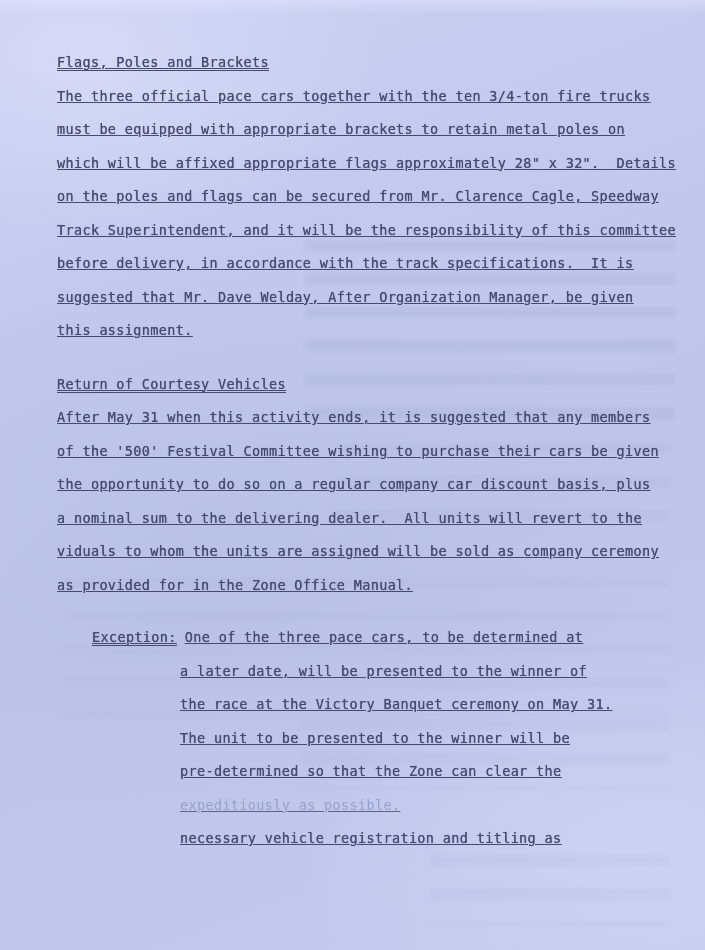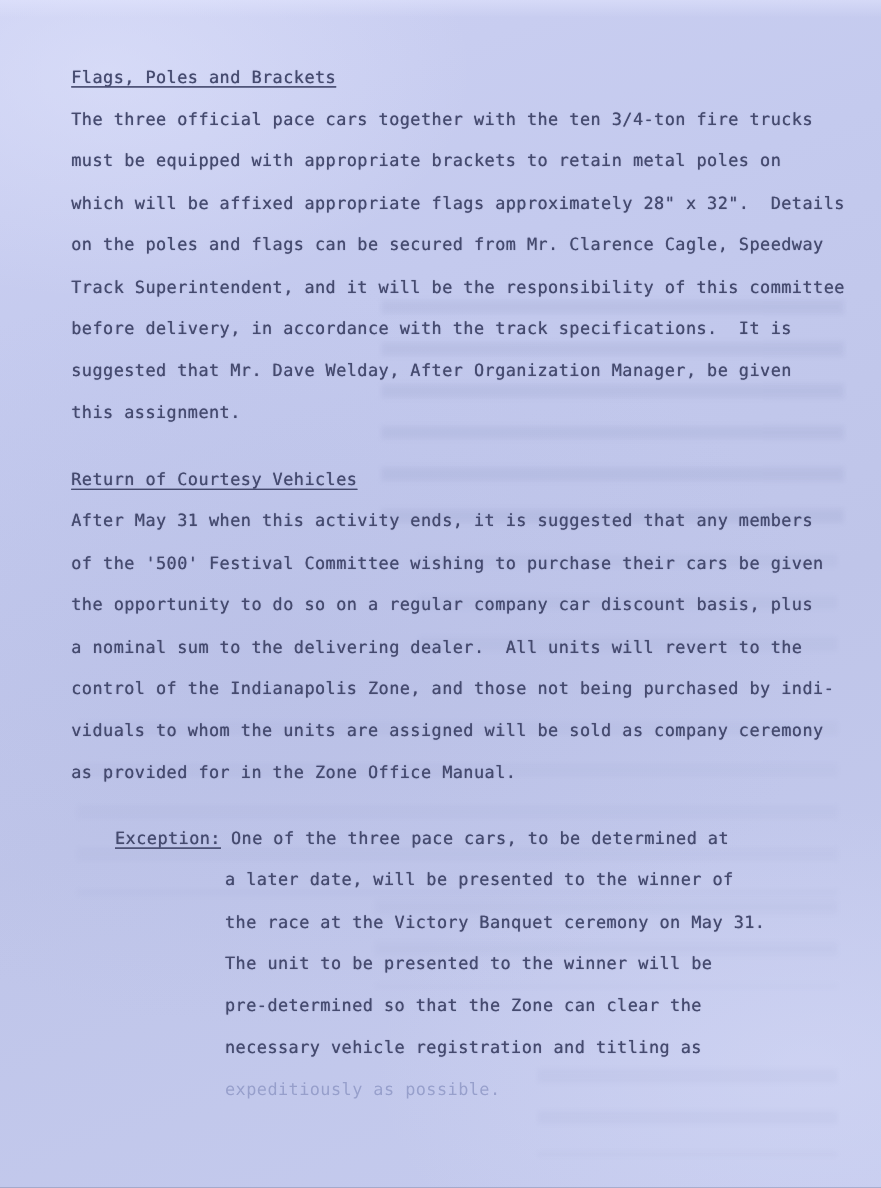--- a/index.html
+++ b/index.html
@@ -9,21 +9,21 @@
     height: 950px;
     overflow: hidden;
     background:
       radial-gradient(ellipse 420px 260px at 12% 6%, rgba(224,228,252,0.55), rgba(224,228,252,0) 70%),
       radial-gradient(ellipse 500px 300px at 92% 90%, rgba(216,220,248,0.45), rgba(216,220,248,0) 70%),
       radial-gradient(ellipse 600px 400px at 30% 55%, rgba(170,178,222,0.25), rgba(170,178,222,0) 75%),
       linear-gradient(160deg, #ccd0f2 0%, #c4caee 28%, #bfc5e9 58%, #c5cbee 100%);
     font-family: "DejaVu Sans Mono", "Liberation Mono", monospace;
     color: #454a6e;
   }
-  .content { position: absolute; left: 57px; top: 46px; width: 618px; }
+  .content { position: absolute; left: 57px; top: 46px; width: 618px; text-decoration: underline; }
   .line {
     height: 33.5px;
     line-height: 33.5px;
     font-size: 13.5px;
     letter-spacing: 0.35px;
     white-space: pre;
     text-shadow: 0 0 0.7px rgba(62,68,108,0.85);
   }
   .heading {
     text-decoration: underline;
@@ -88,29 +88,28 @@
       <div class="line">suggested that Mr. Dave Welday, After Organization Manager, be given</div>
       <div class="line">this assignment.</div>
     </div>
 
     <div class="section sec2">
       <div class="line heading">Return of Courtesy Vehicles</div>
       <div class="line">After May 31 when this activity ends, it is suggested that any members</div>
       <div class="line">of the '500' Festival Committee wishing to purchase their cars be given</div>
       <div class="line">the opportunity to do so on a regular company car discount basis, plus</div>
       <div class="line">a nominal sum to the delivering dealer.  All units will revert to the</div>
-      <div class="line">control of the Indianapolis Zone, and those not being purchased by indi-</div>
       <div class="line">viduals to whom the units are assigned will be sold as company ceremony</div>
       <div class="line">as provided for in the Zone Office Manual.</div>
     </div>
 
     <div class="exception">
       <div class="line first"><span class="exception-label">Exception:</span><span>One of the three pace cars, to be determined at</span></div>
       <div class="line cont">a later date, will be presented to the winner of</div>
       <div class="line cont">the race at the Victory Banquet ceremony on May 31.</div>
       <div class="line cont">The unit to be presented to the winner will be</div>
       <div class="line cont">pre-determined so that the Zone can clear the</div>
+      <div class="line cont faded">expeditiously as possible.</div>
       <div class="line cont">necessary vehicle registration and titling as</div>
-      <div class="line cont faded">expeditiously as possible.</div>
     </div>
 
   </div>
 </div>
 
 </body></html>

